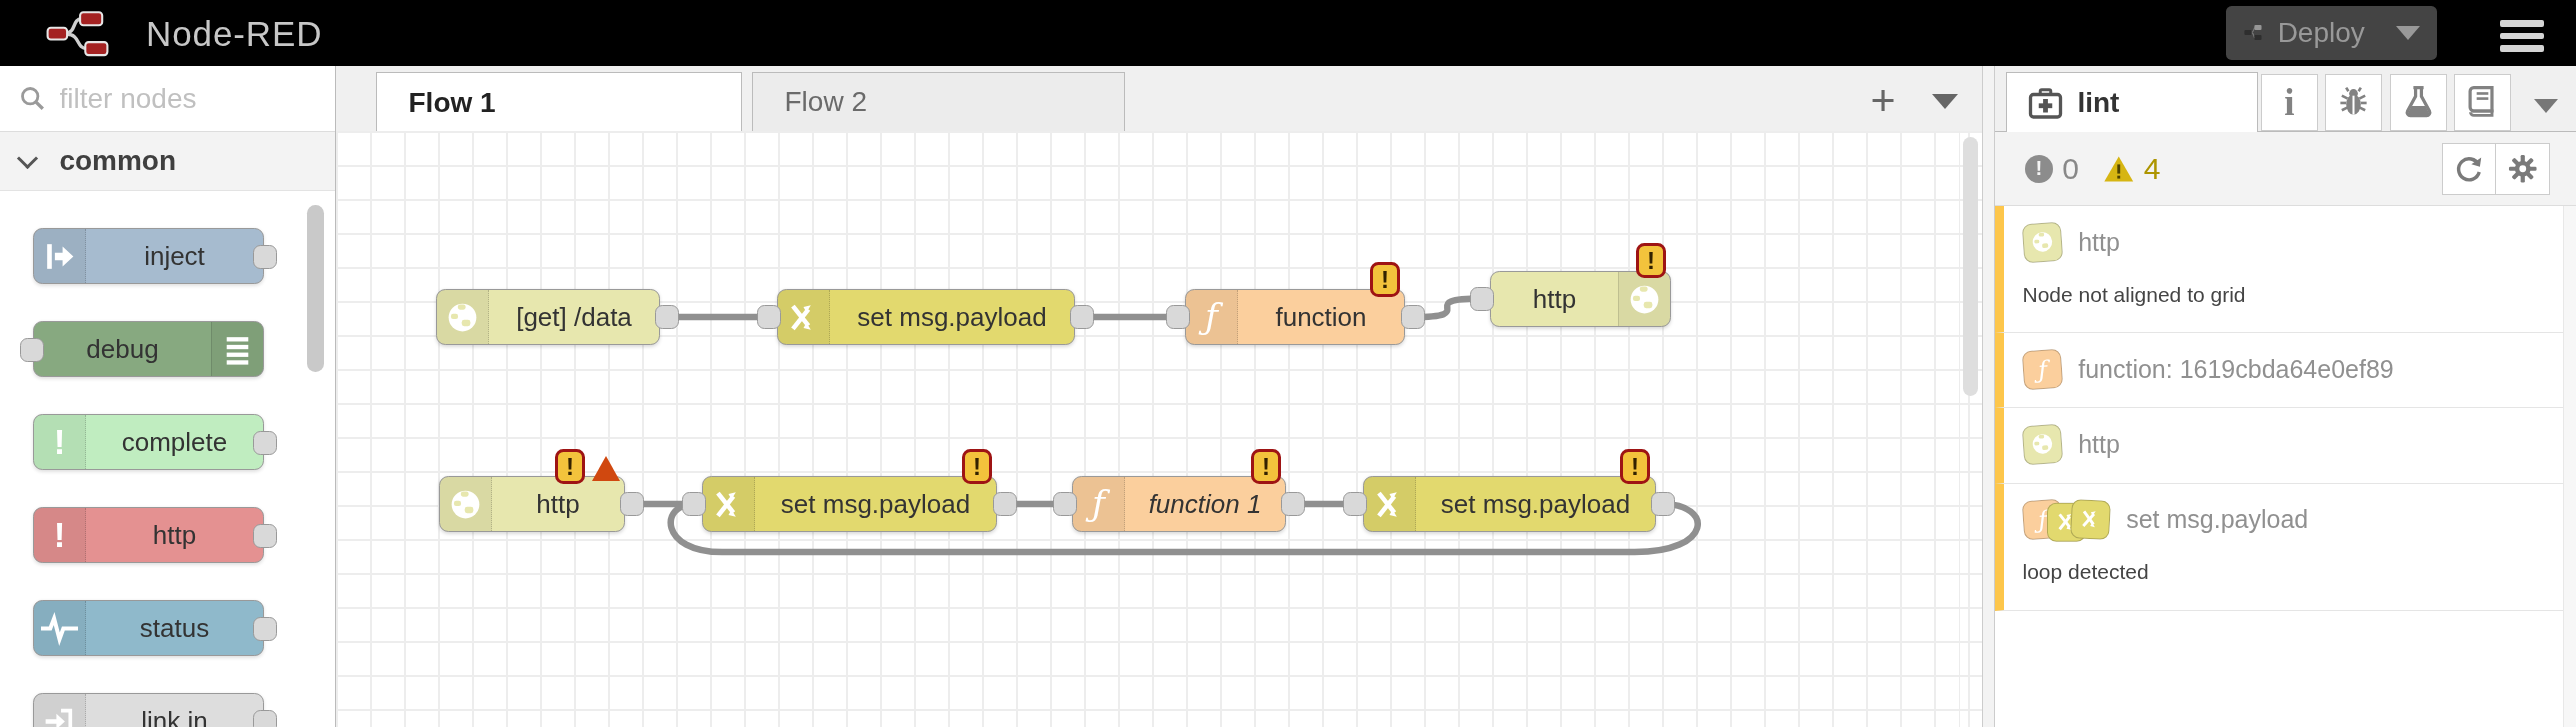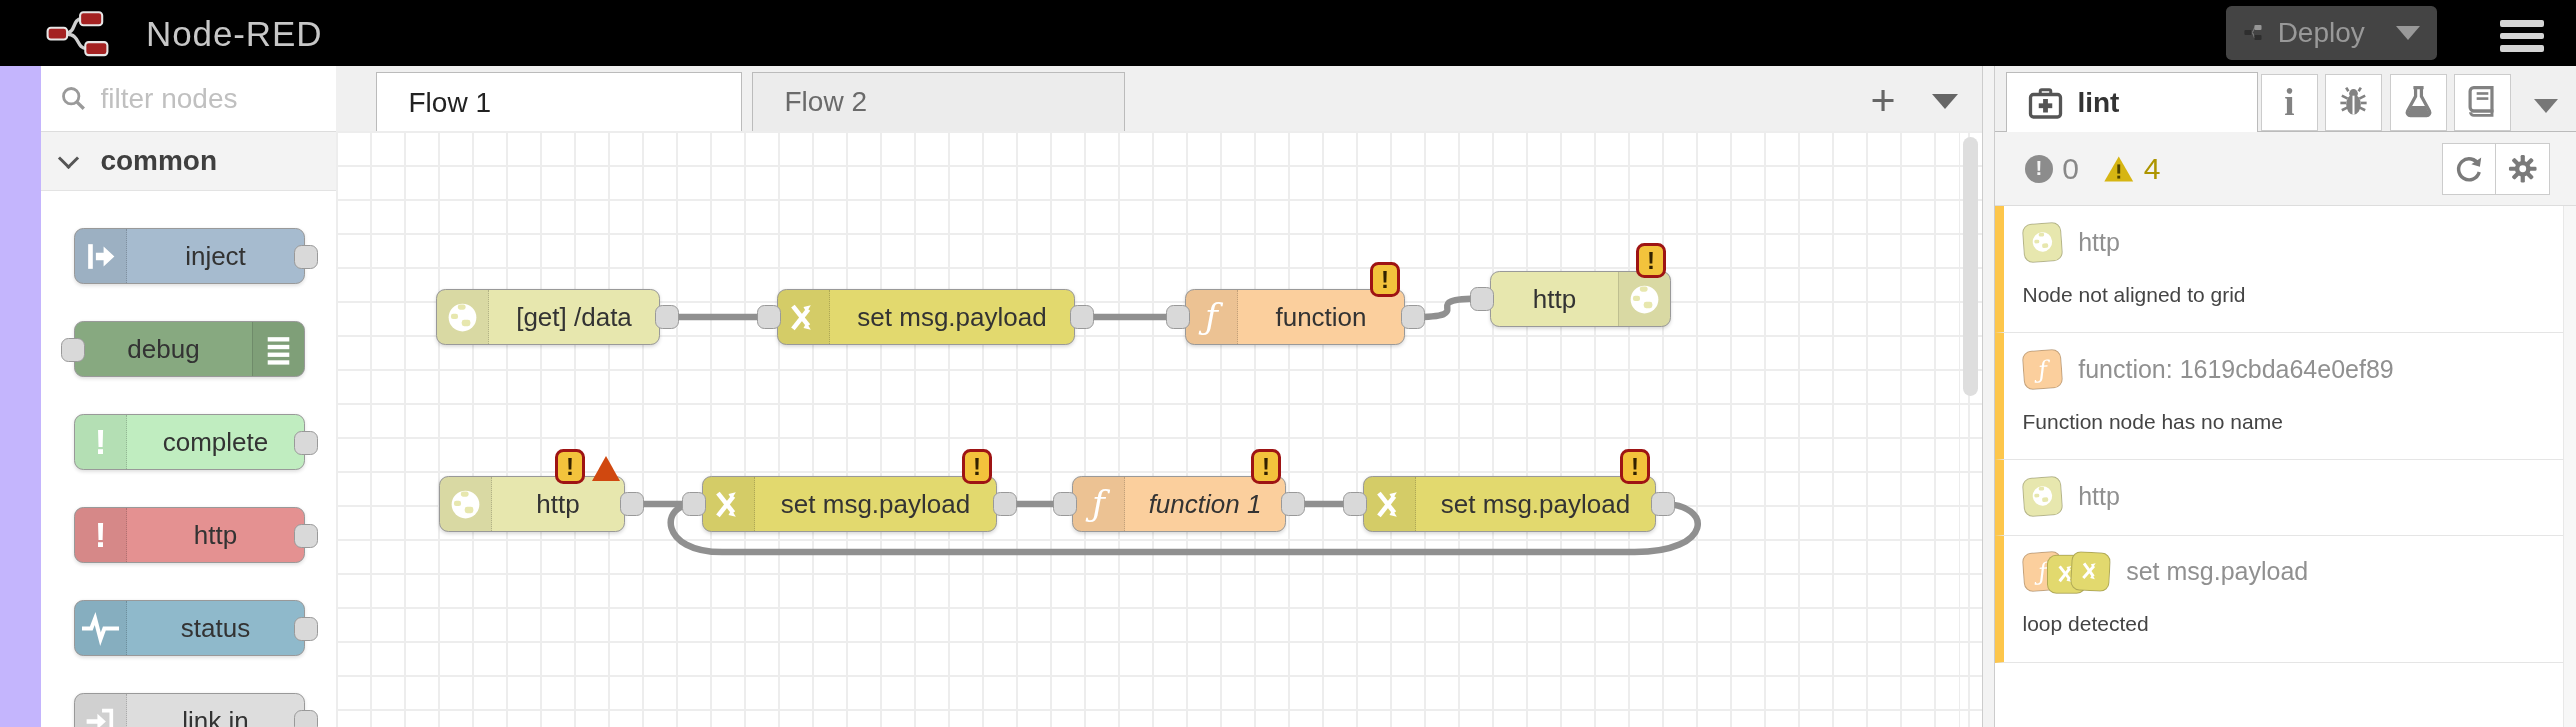--- a/index.html
+++ b/index.html
@@ -1,34 +1,34 @@
 <!DOCTYPE html>
 <html style="font-size:15px"><head>
 <meta charset="utf-8">
 <style>
   * { margin:0; padding:0; box-sizing:border-box; }
   html,body { width:2576px; height:728px; overflow:hidden; background:#fff;
     font-family:"Liberation Sans","DejaVu Sans",sans-serif; }
-  #app { position:relative; width:2576px; height:728px; background:#c4b5fd; }
+  #app { position:relative; width:2576px; height:728px; background:#a21caf; }
 
   
   .header { position:absolute; left:0; top:0; width:2576px; height:66px; background:#000; }
   .logo { position:absolute; left:33px; top:7.4px; width:102px; height:52px; }
   .app-title { position:absolute; left:146px; top:14px; font-size:35px; color:#c7c7c7; font-weight:500; letter-spacing:0.9px; }
   .deploy-btn { position:absolute; left:2226px; top:5.6px; width:211px; height:54px; background:#444;
     border-radius:5.6px; display:flex; align-items:center; padding:0 16.7px; }
   .deploy-label { color:#999; font-size:28px; margin-left:15px; }
   .deploy-caret { margin-left:31.5px; width:0; height:0; border-left:12px solid transparent;
     border-right:12px solid transparent; border-top:14px solid #999; }
   .hamburger { position:absolute; left:2500px; top:20.4px; width:44px; height:31.5px; display:flex;
     flex-direction:column; justify-content:space-between; }
   .hamburger div { height:6.5px; background:#d4d4d4; border-radius:1.9px; }
 
   
-  .palette { position:absolute; left:0; top:66px; width:336px; height:662px; background:#fff; border-right:1.9px solid #bbb;margin-left:41px; }
+  .palette { position:absolute; left:0; top:66px; width:336px; height:662px; background:#fff; border-right:1.9px solid #bbb; }
   .palette-search { position:relative; height:66px; border-bottom:1.9px solid #ddd; display:flex; align-items:center; padding-left:18.5px; }
   .palette-search svg { flex:0 0 auto; }
   .palette-search input { border:none; outline:none; font-size:28px; color:#555; margin-left:13px; width:231px;
     font-family:"Liberation Sans","DejaVu Sans",sans-serif; }
   .palette-search input::placeholder { color:#c0c0c0; }
   .palette-cat { height:59px; background:#f3f3f3; border-bottom:1.9px solid #e3e3e3; display:flex; align-items:center; padding-left:20.4px; }
   .cat-chevron { width:15px; height:15px; border-left:3.7px solid #555; border-bottom:3.7px solid #555;
     transform:rotate(-45deg); margin-right:24px; margin-top:-5.6px; }
   .palette-cat span { font-size:28px; font-weight:bold; color:#3f3f3f; }
   .palette-items { position:relative; padding-top:37px; }
@@ -42,21 +42,21 @@
   .n-icon.right { border-left:1.9px solid rgba(0,0,0,.12); border-radius:0 7.4px 7.4px 0; }
   .n-label { flex:1; display:flex; align-items:center; justify-content:center; font-size:26px; color:#333; white-space:nowrap; }
   .port { position:absolute; width:24px; height:24px; background:#d9d9d9; border:1.9px solid #999; border-radius:7.4px; }
   .pal-node .port { top:15.7px; }
   .pal-node .port.out { right:-14px; }
   .pal-node .port.in  { left:-14px; }
 
   
   .tabbar { position:absolute; left:336px; top:66px; width:1646px; height:66px; background:#f0f0f0; border-bottom:1.9px solid #bbb; }
   .wtab { position:absolute; top:5.6px; height:60px; border:1.9px solid #bbb; display:flex; align-items:center; padding-left:31.5px; font-size:28px; }
-  .wtab.active { background:#fff; border-bottom:none; height:62px; color:#222; font-weight:400; }
+  .wtab.active { background:#fff; border-bottom:none; height:62px; color:#222; font-weight:700; }
   .wtab.inactive { background:#ececec; color:#6a6a6a; }
   .tab-plus { position:absolute; right:76px; top:11px; width:46px; height:46px; font-size:43px; color:#666;
     display:flex; align-items:center; justify-content:center; }
   .tab-caret { position:absolute; right:24px; top:28px; width:0; height:0; border-left:13px solid transparent;
     border-right:13px solid transparent; border-top:15px solid #666; }
 
   
   .canvas { position:absolute; left:336px; top:131px; width:1646px; height:596px; background:#fff;
     background-image:linear-gradient(#ededed 1.9px, transparent 1.9px),linear-gradient(90deg,#ededed 1.9px, transparent 1.9px);
     background-size:34px 34px; }
@@ -453,21 +453,20 @@
         </div>
         <div class="issue">
           <div class="issue-head">
        <span class="mini-badges">
               <span class="mini-badge" style="background:#fbcf9d;z-index:1;transform:rotate(-4deg)">
               <span><span class="fnicon-f">ƒ</span></span>
               </span>
             </span>
        <span class="issue-node">function: 1619cbda64e0ef89</span>
      </div>
-     <div class="issue-msg">Function node has no name</div>
         </div>
         <div class="issue">
           <div class="issue-head">
        <span class="mini-badges">
               <span class="mini-badge" style="background:#e7e7ae;z-index:1;transform:rotate(-4deg)">
               <span style="transform:scale(0.7)"><svg width="37" height="37" viewBox="0 0 24 24" style="--c:#e7e7ae">
       <circle cx="12" cy="12" r="9" fill="#fff"></circle>
       <rect x="9" y="3.5" width="5" height="3.4" rx="1.4" fill="#e7e7ae"></rect>
       <rect x="4.5" y="9.6" width="4.6" height="3.4" rx="1.4" fill="#e7e7ae"></rect>
       <rect x="11.5" y="13.5" width="5.6" height="4.2" rx="1.6" fill="#e7e7ae"></rect>

